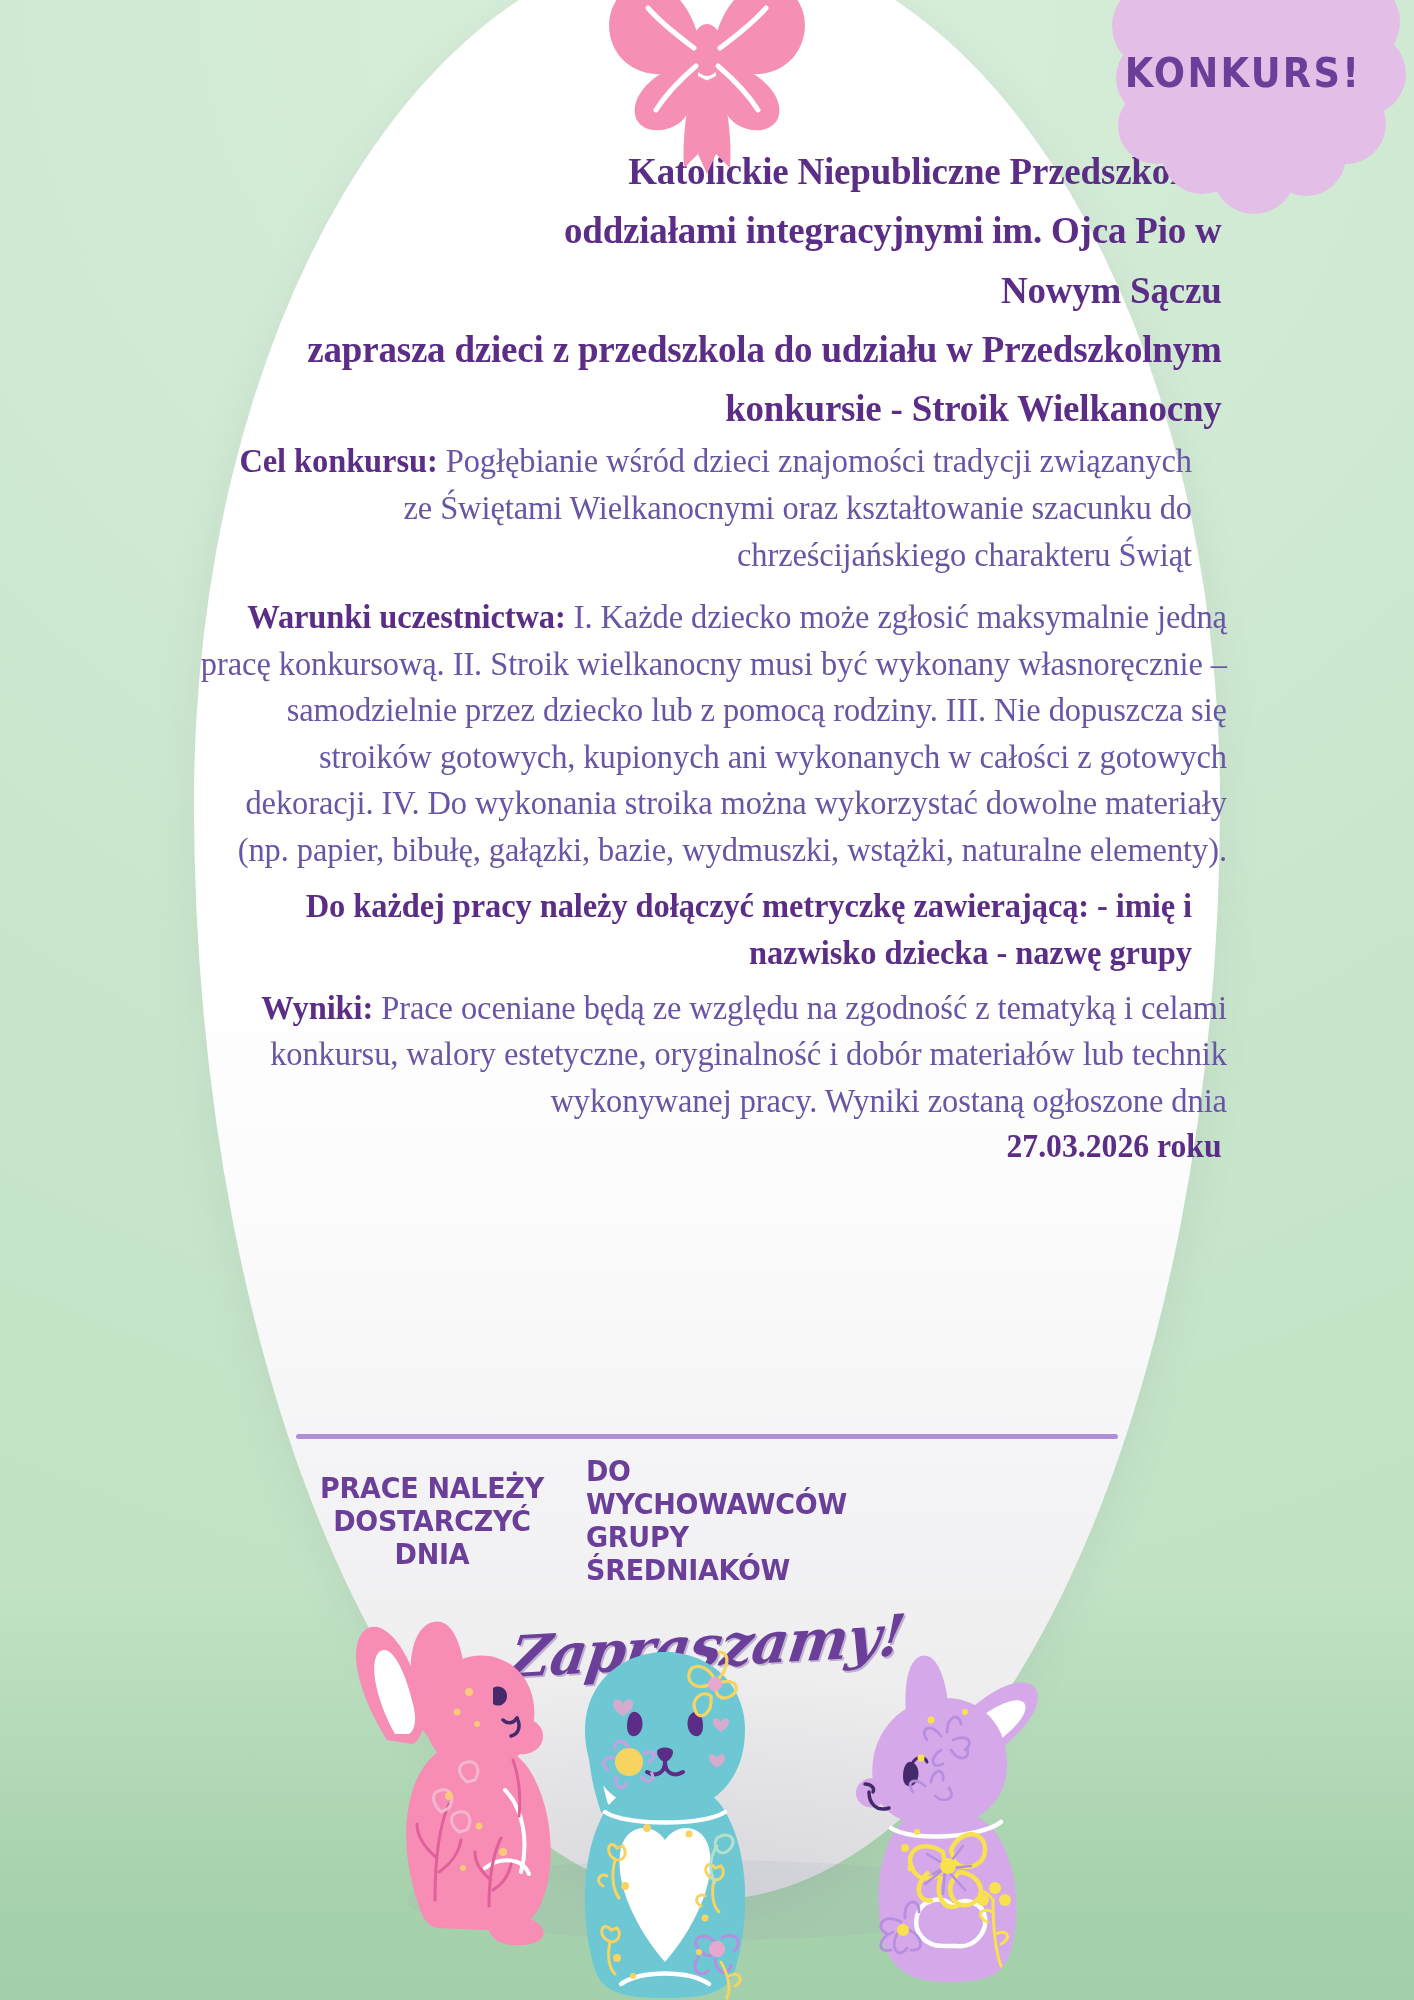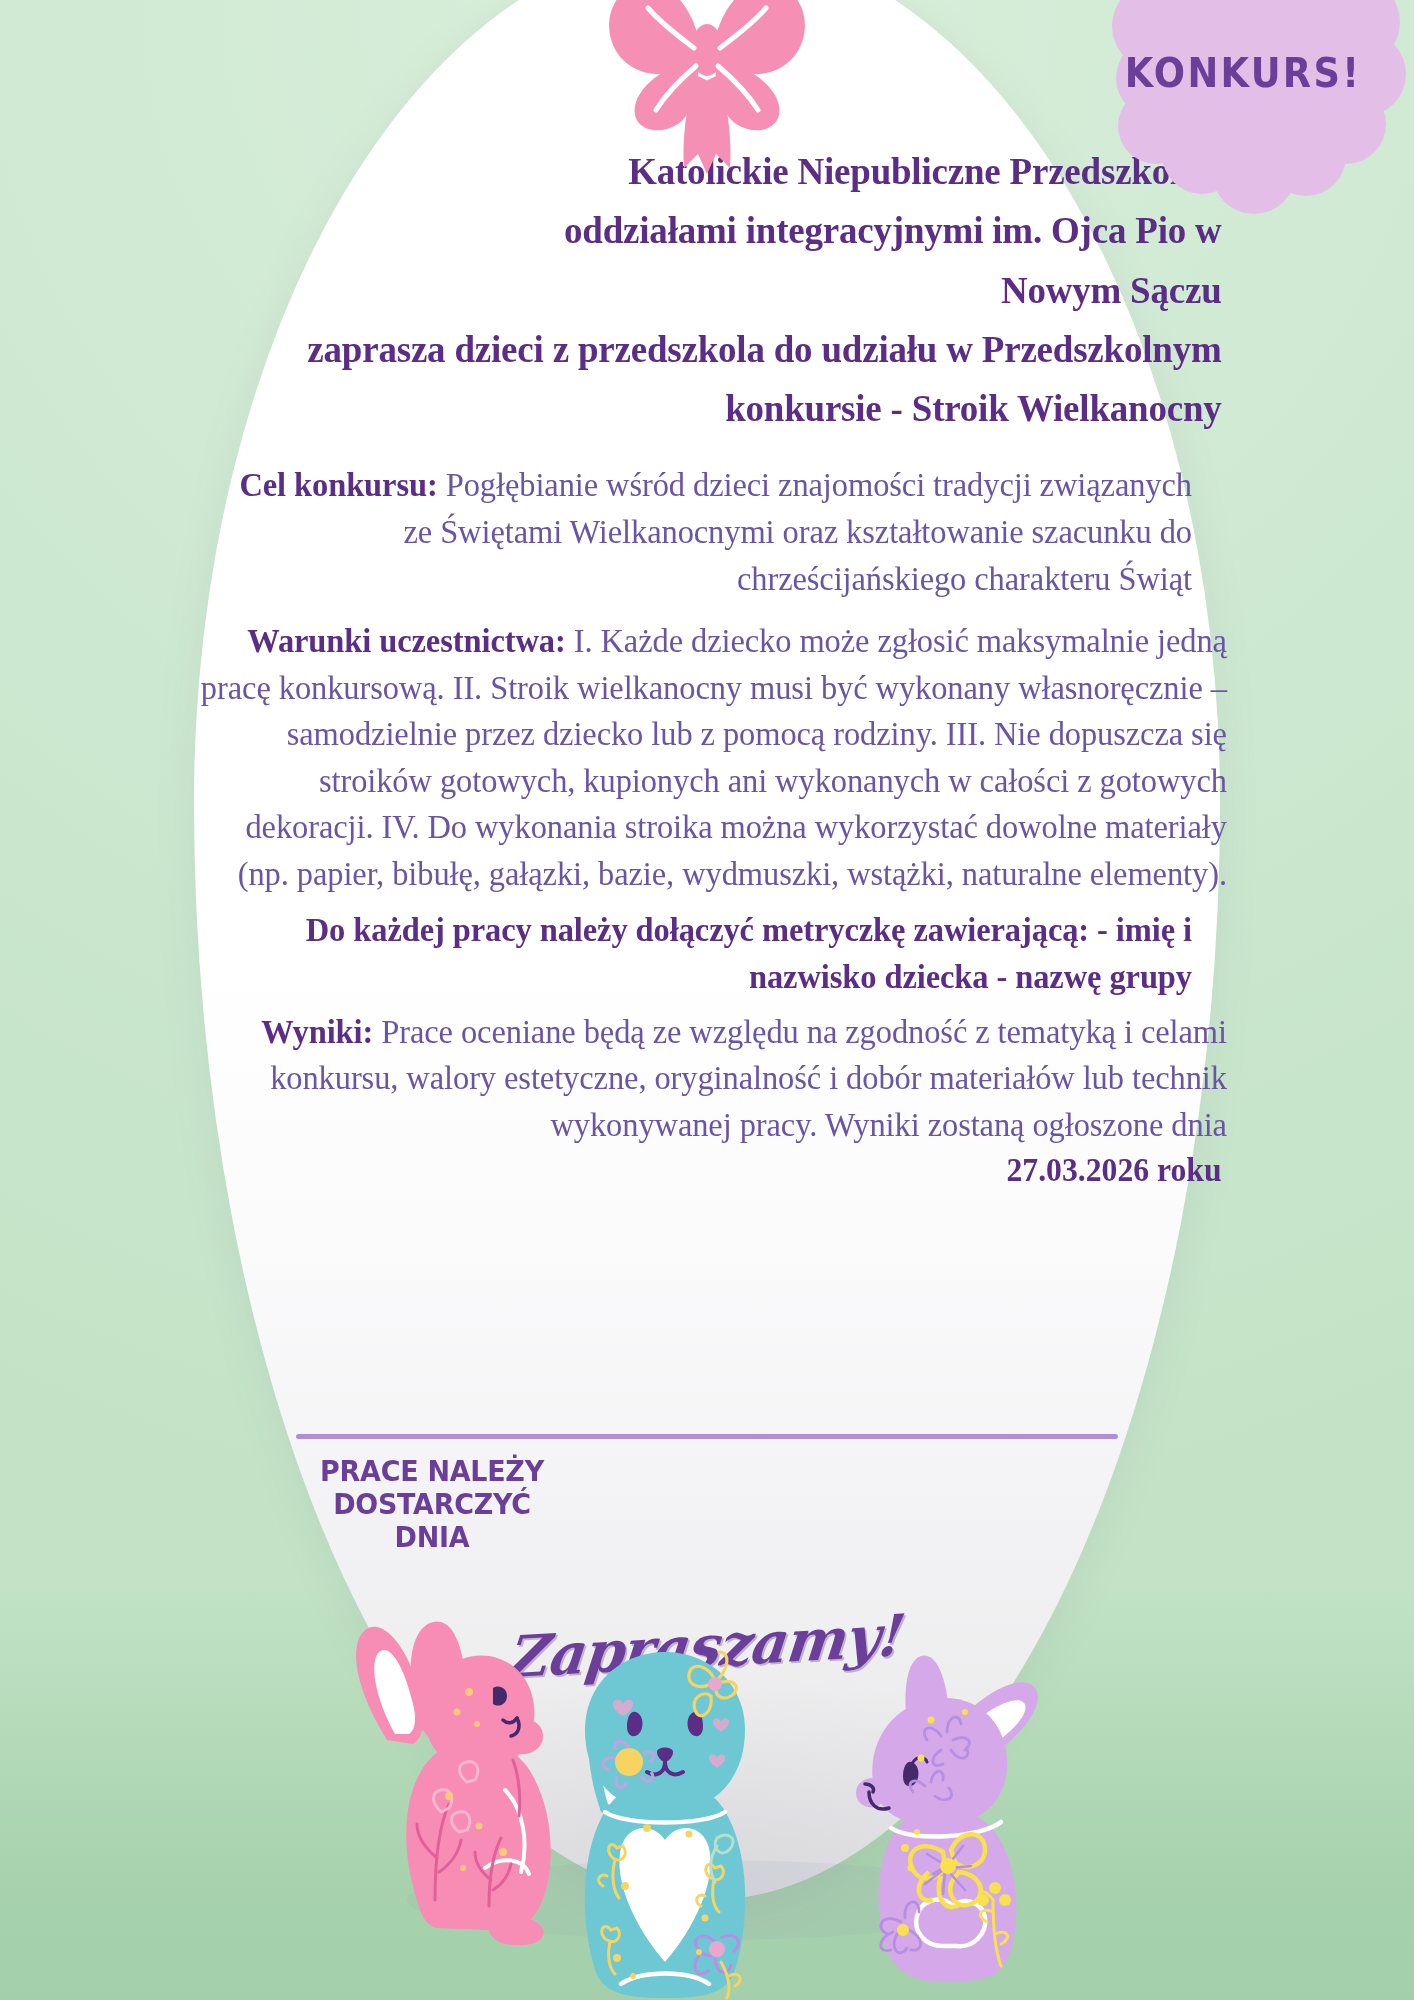--- a/index.html
+++ b/index.html
@@ -93,21 +93,21 @@
     font-family:"Liberation Serif", serif;
     font-weight:bold;
     font-size:38.5px;
     line-height:1.54;
     letter-spacing:-0.2px;
     color:#5b2d86;
     transform:scaleX(0.96);
   }
   .headline .l { display:block; }
 
-  .body-block { margin-top:24px; }
+  .body-block { }
 
   .para {
     font-family:"Liberation Serif", serif;
     font-size:33.5px;
     line-height:1.39;
     color:#6a54a6;
     letter-spacing:-0.1px;
     transform:scaleX(0.97);
   }
   .para b { color:#5b2d86; font-weight:bold; }
@@ -300,20 +300,24 @@
 <div class="infobar">
   <div class="infobar-rule"></div>
   <div class="infobar-cols">
 
     <div class="infocell c1">
       <span class="ln">PRACE NALEŻY</span>
       <span class="ln">DOSTARCZYĆ DNIA</span>
     </div>
 
 
+    <div class="infocell c3">
+      <span class="ln">DO WYCHOWAWCÓW</span>
+      <span class="ln">GRUPY ŚREDNIAKÓW</span>
+    </div>
 
   </div>
 </div>
 
 <div class="zapraszamy">Zapraszamy!</div>
 
 <div class="bunnies">
   <svg width="780" height="400" viewBox="0 0 780 400">
 
     <ellipse cx="390" cy="300" rx="300" ry="40" fill="#9a9aae" opacity="0.13"></ellipse>

